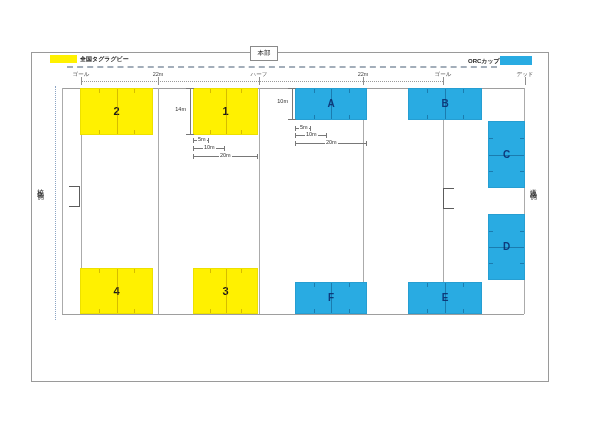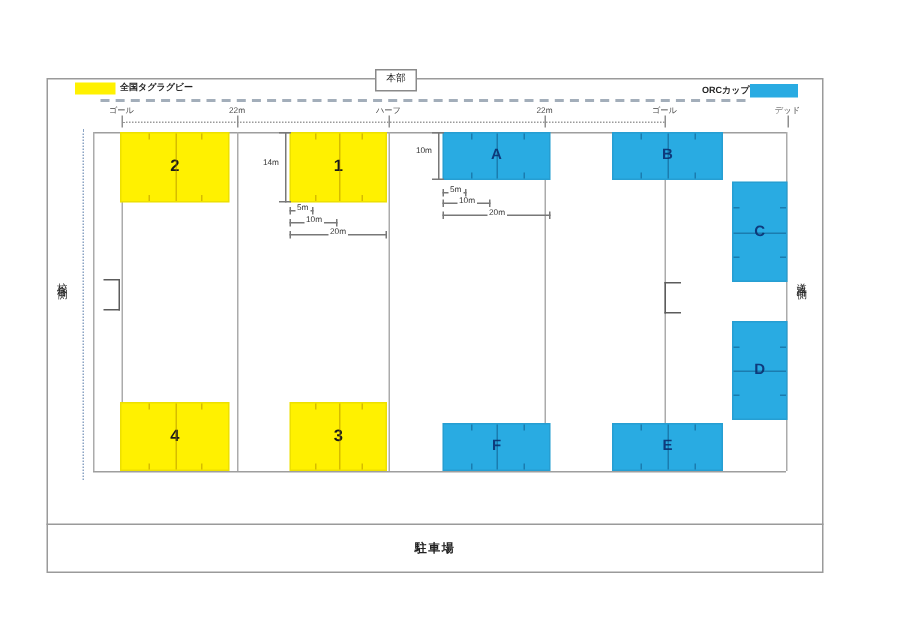--- a/index.html
+++ b/index.html
@@ -202,17 +202,14 @@
   <div class="abs dimlabel" style="left:305px;top:132px;">10m</div>
 
   <div class="abs dimline-h" style="left:295px;top:143px;width:72px;"></div>
   <div class="abs dimtick-v" style="left:295px;top:141px;height:5px;"></div>
   <div class="abs dimtick-v" style="left:366px;top:141px;height:5px;"></div>
   <div class="abs dimlabel" style="left:325px;top:140px;">20m</div>
 
   <div class="abs sidetext" style="left:37px;top:183px;">校舎側</div>
   <div class="abs sidetext" style="left:530px;top:183px;">道路側</div>
 
-  <div class="abs parking" style="left:31px;top:349px;width:518px;height:33px;">
-    <span class="parking-label">駐車場</span>
-  </div>
 
 </div>
 
 </body></html>

